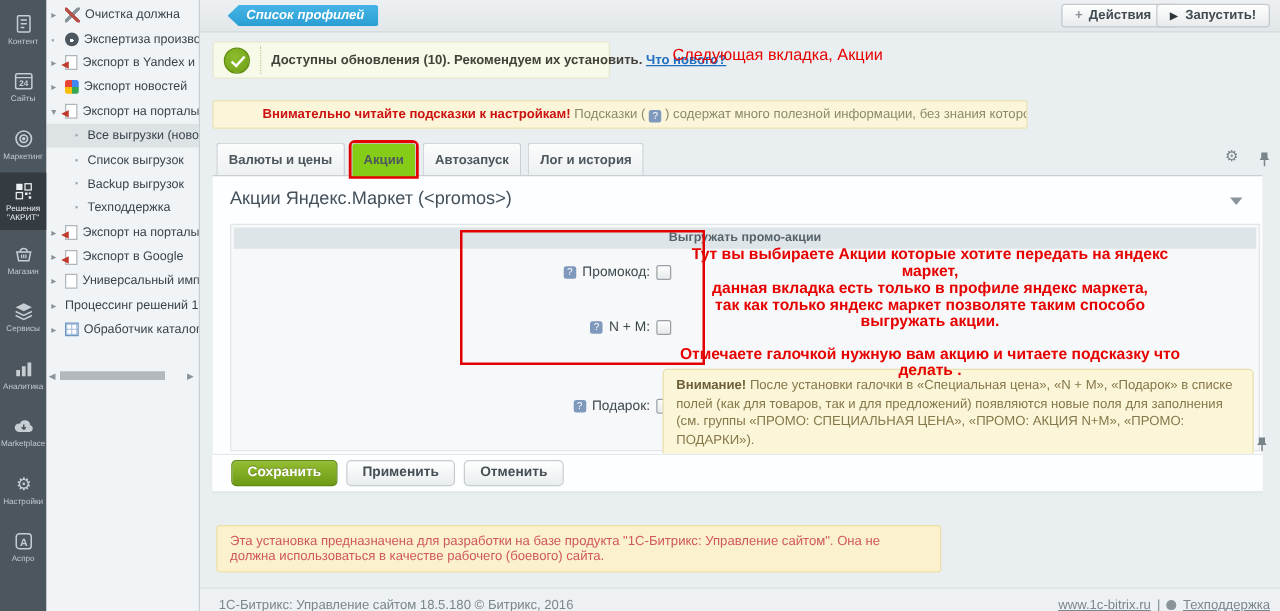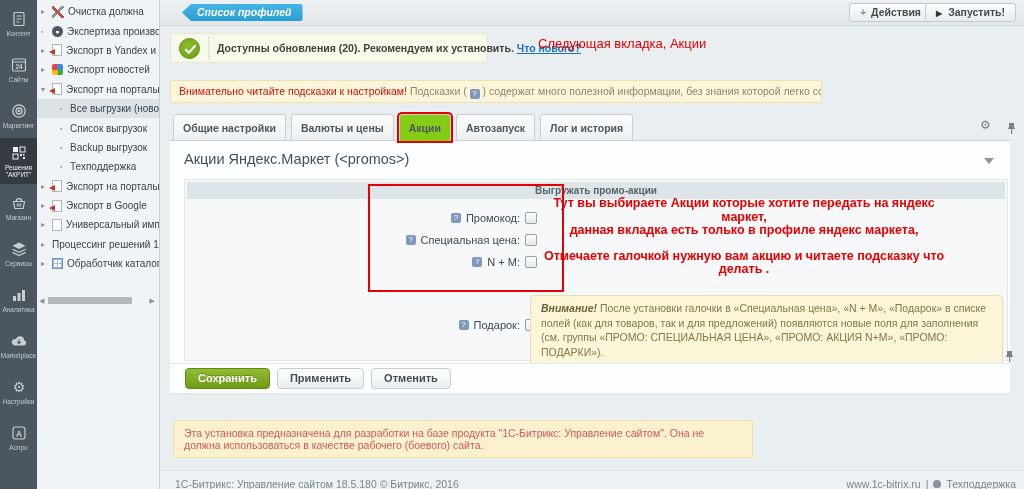--- a/index.html
+++ b/index.html
@@ -71,21 +71,21 @@
   .update-dots { position:absolute; left:37px; top:3px; bottom:3px; border-left:1px dotted #c6cda0; }
   .update-text { position:absolute; left:46px; top:0; height:28px; line-height:28px; font-size:10.5px;
                  font-weight:bold; color:#42423a; white-space:nowrap; }
   a.blue { color:#1e6fc0; text-decoration:underline; cursor:pointer; font-weight:bold; }
 
   .note-top { position:absolute; left:378px; top:36px; font-size:13px; font-weight:normal; color:#e60000; }
 
   .hint-bar { position:absolute; left:10px; top:80px; width:652px; height:23px; line-height:21px;
               background:#fbf6d9; border:1px solid #ebe2b0; border-radius:2px; font-size:10.5px;
               color:#8b8b68; padding-left:8px; white-space:nowrap; overflow:hidden; }
-  .hint-bold { color:#cc1111; font-weight:normal; }
+  .hint-bold { color:#cc1111; font-weight:bold;margin-left:31px; }
   .hint-q { display:inline-block; width:10px; height:10px; background:#7e99bc; border-radius:2px;
             color:#fff; font-size:8px; line-height:10px; text-align:center; vertical-align:-1px; }
   .hint-q::before { content:"?"; }
 
   
   .form { position:absolute; left:10px; top:113px; width:840px; }
   .tabs { height:27px; display:flex; align-items:flex-end; gap:5px; padding-left:3px; position:relative; }
   .tab { height:26px; line-height:26px; padding:0 9px; font-size:10.5px; font-weight:bold; color:#4d575e;
          background:linear-gradient(#fbfcfc,#edf0f2); border:1px solid #c9d0d3; border-bottom:none;
          border-radius:3px 3px 0 0; white-space:nowrap; cursor:pointer; }
@@ -101,21 +101,21 @@
                   background:#f6f8f9; border:1px solid #e1e7e9; }
   .settings-header { height:17px; line-height:17px; margin:2px; background:#dee5e8; text-align:center;
                      font-size:10px; font-weight:bold; color:#56636b; }
   .cb-row { position:absolute; left:0; width:352px; height:16px; display:flex; justify-content:flex-end;
             align-items:center; gap:5px; font-size:11px; color:#3e4950; }
   .cbx { width:12px; height:12px; background:linear-gradient(#fdfdfd,#e7e9ea); border:1px solid #98a1a7;
          border-radius:2px; cursor:pointer; }
   .warn-box { position:absolute; left:345px; right:4px; top:115px; background:#fcf6d8;
               border:1px solid #e7dfae; border-radius:4px; padding:5px 10px; font-size:10.5px;
               color:#84774a; line-height:1.4; }
-  .warn-box b { color:#6d6038;font-style:italic; }
+  .warn-box b { color:#6d6038; }
 
   .red-rect { position:absolute; left:198px; top:43px; width:196px; height:108px;
               border:2px solid #e20000; z-index:5; pointer-events:none; }
   .red-block { position:absolute; left:368px; width:412px; top:56px; text-align:center; z-index:4;
                font-size:12.5px; font-weight:bold; color:#e60000; line-height:13.5px; pointer-events:none; }
   .red-block .gap { height:12px; }
 
   .buttons-row { position:absolute; left:0; right:0; top:222px; height:30px; background:#fdfeff;
                  border-top:1px solid #e5eaec; display:flex; align-items:center; gap:7px; padding-left:15px; }
   .btn { font-size:11px; font-weight:bold; padding:3px 12px 4px; border-radius:4px; cursor:pointer; }
@@ -323,55 +323,49 @@
     <div class="topbar">
       <span class="ribbon">Список профилей</span>
       <span class="top-btn btn-actions">Действия</span>
       <span class="top-btn btn-run">Запустить!</span>
     </div>
 
     <div class="update-note">
       <span class="ok-circle"></span>
       <span class="update-dots"></span>
       <span class="update-text">
-        <span>Доступны обновления (20). Рекомендуем их установить.</span>
+        <span>Доступны обновления (10). Рекомендуем их установить.</span>
         <a class="blue">Что нового?</a>
       </span>
     </div>
 
     <div class="note-top">Следующая вкладка, Акции</div>
 
     <div class="hint-bar">
       <span class="hint-bold">Внимательно читайте подсказки к настройкам!</span><span> Подсказки ( </span><span class="hint-q"></span><span> ) содержат много полезной информации, без знания которой легко совершить ошибки в настройке. </span>
     </div>
 
     <section class="form">
       <div class="tabs">
-        <span class="tab">Общие настройки</span>
         <span class="tab">Валюты и цены</span>
         <span class="tab active">Акции</span>
         <span class="tab">Автозапуск</span>
         <span class="tab">Лог и история</span>
       </div>
 
       <div class="form-body">
         <div class="form-title">Акции Яндекс.Маркет (&lt;promos&gt;)</div>
         <span class="title-caret"></span>
 
         <div class="settings-box">
           <div class="settings-header">Выгружать промо-акции</div>
 
           <div class="cb-row" style="top:30px;">
             <span class="hint-q"></span>
             <span>Промокод:</span>
-            <span class="cbx"></span>
-          </div>
-          <div class="cb-row" style="top:52px;">
-            <span class="hint-q"></span>
-            <span>Специальная цена:</span>
             <span class="cbx"></span>
           </div>
           <div class="cb-row" style="top:74px;">
             <span class="hint-q"></span>
             <span>N + M:</span>
             <span class="cbx"></span>
           </div>
           <div class="cb-row" style="top:96px;margin-top:41px;">
             <span class="hint-q"></span>
             <span>Подарок:</span>
@@ -380,20 +374,21 @@
 
           <div class="warn-box">
             <b>Внимание!</b><span> После установки галочки в «Специальная цена», «N + M», «Подарок» в списке полей (как для товаров, так и для предложений) появляются новые поля для заполнения (см. группы «ПРОМО: СПЕЦИАЛЬНАЯ ЦЕНА», «ПРОМО: АКЦИЯ N+M», «ПРОМО: ПОДАРКИ»).</span>
           </div>
         </div>
 
         <div class="red-rect"></div>
         <div class="red-block">
           <div>Тут вы выбираете Акции которые хотите передать на яндекс маркет,</div>
           <div>данная вкладка есть только в профиле яндекс маркета,</div>
+          <div>так как только яндекс маркет позволяте таким способо выгружать акции.</div>
           <div class="gap"></div>
           <div>Отмечаете галочкой нужную вам акцию и читаете подсказку что делать .</div>
         </div>
 
         <div class="buttons-row">
           <button class="btn btn-green">Сохранить</button>
           <button class="btn btn-gray">Применить</button>
           <button class="btn btn-gray">Отменить</button>
         </div>
       </div>

